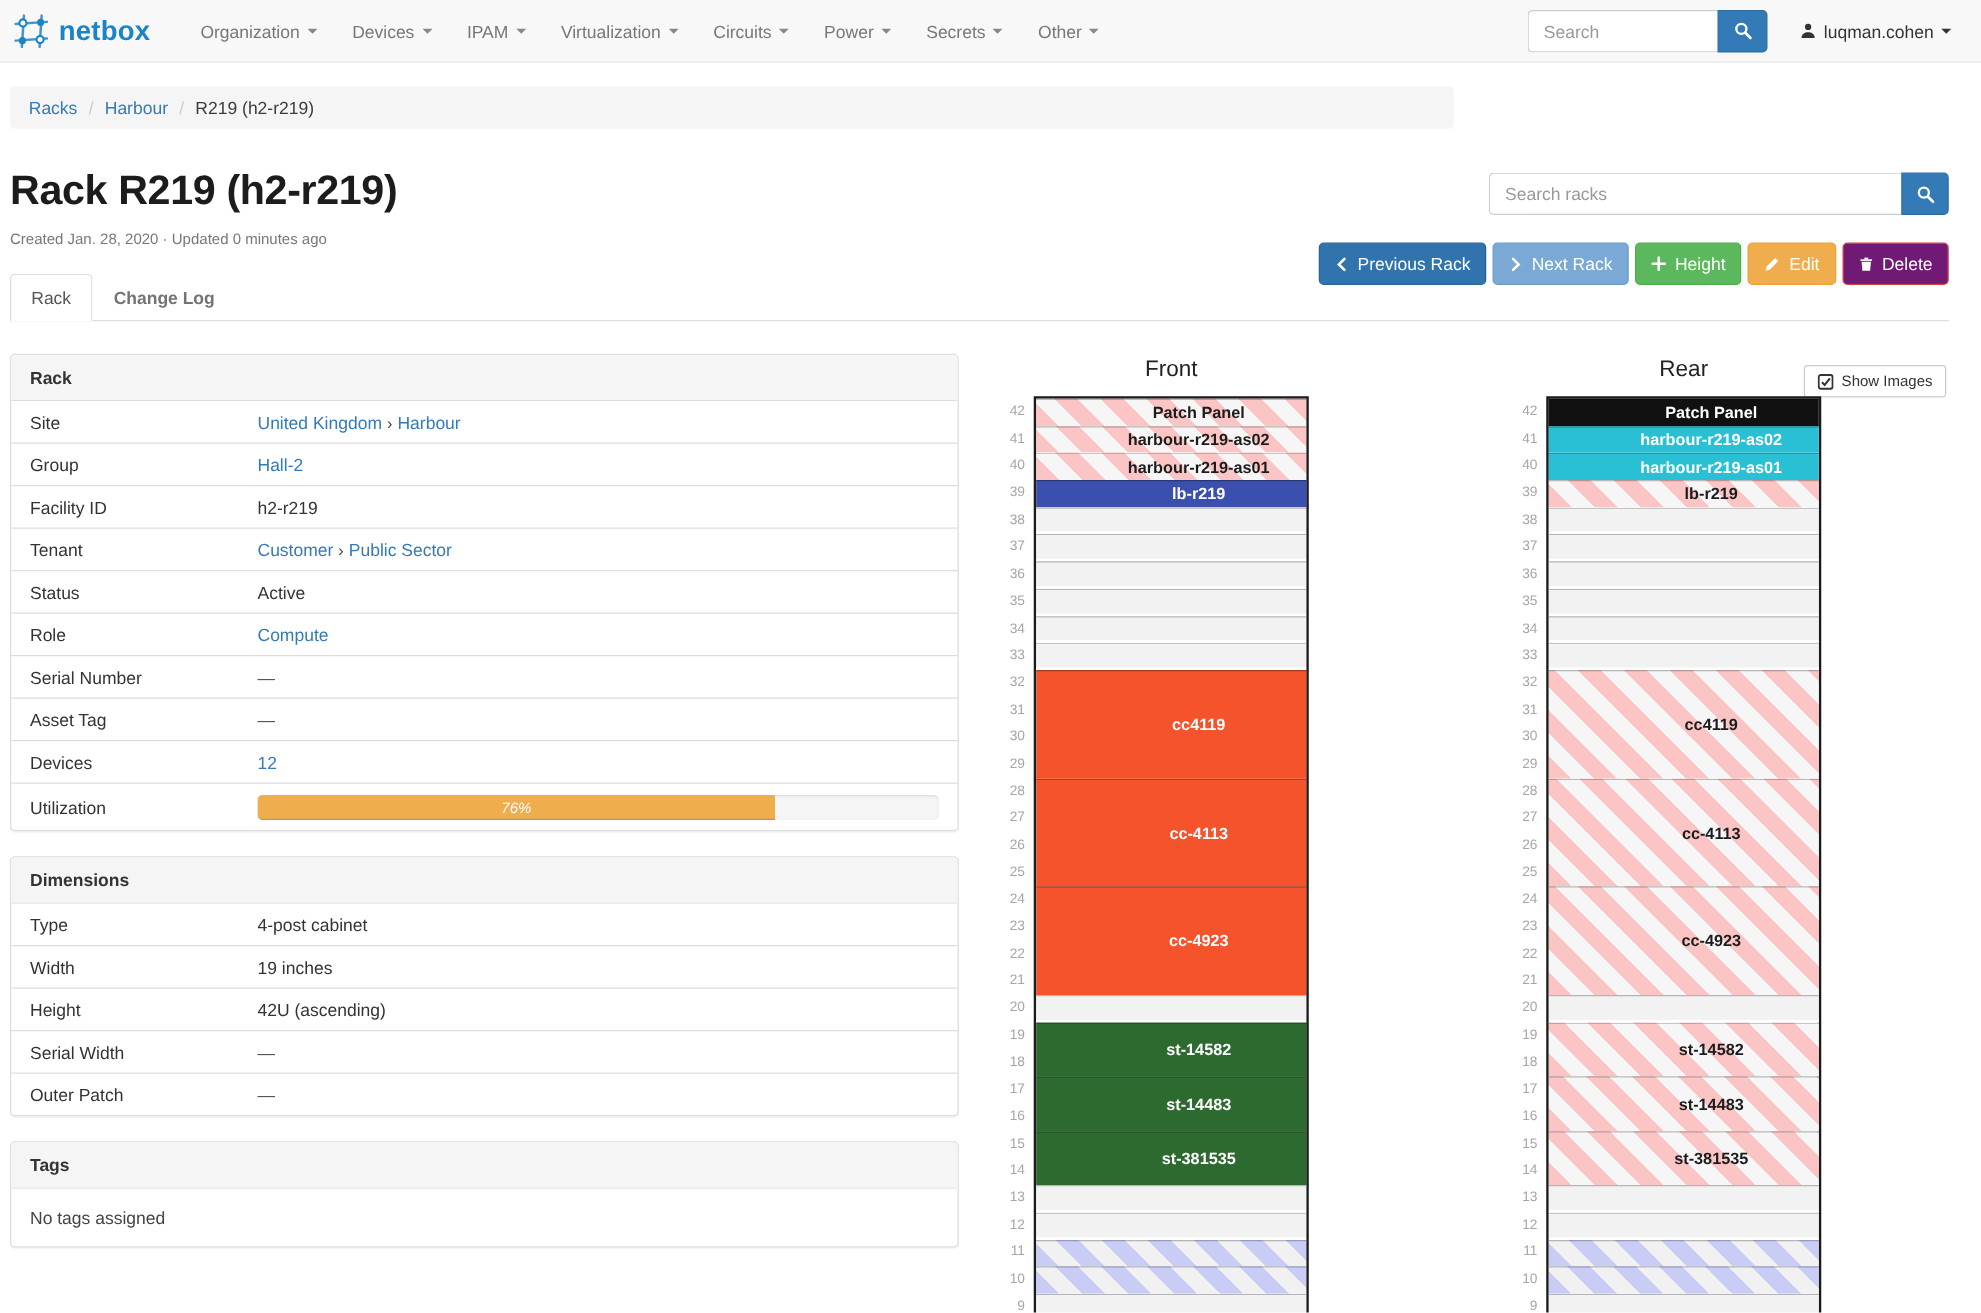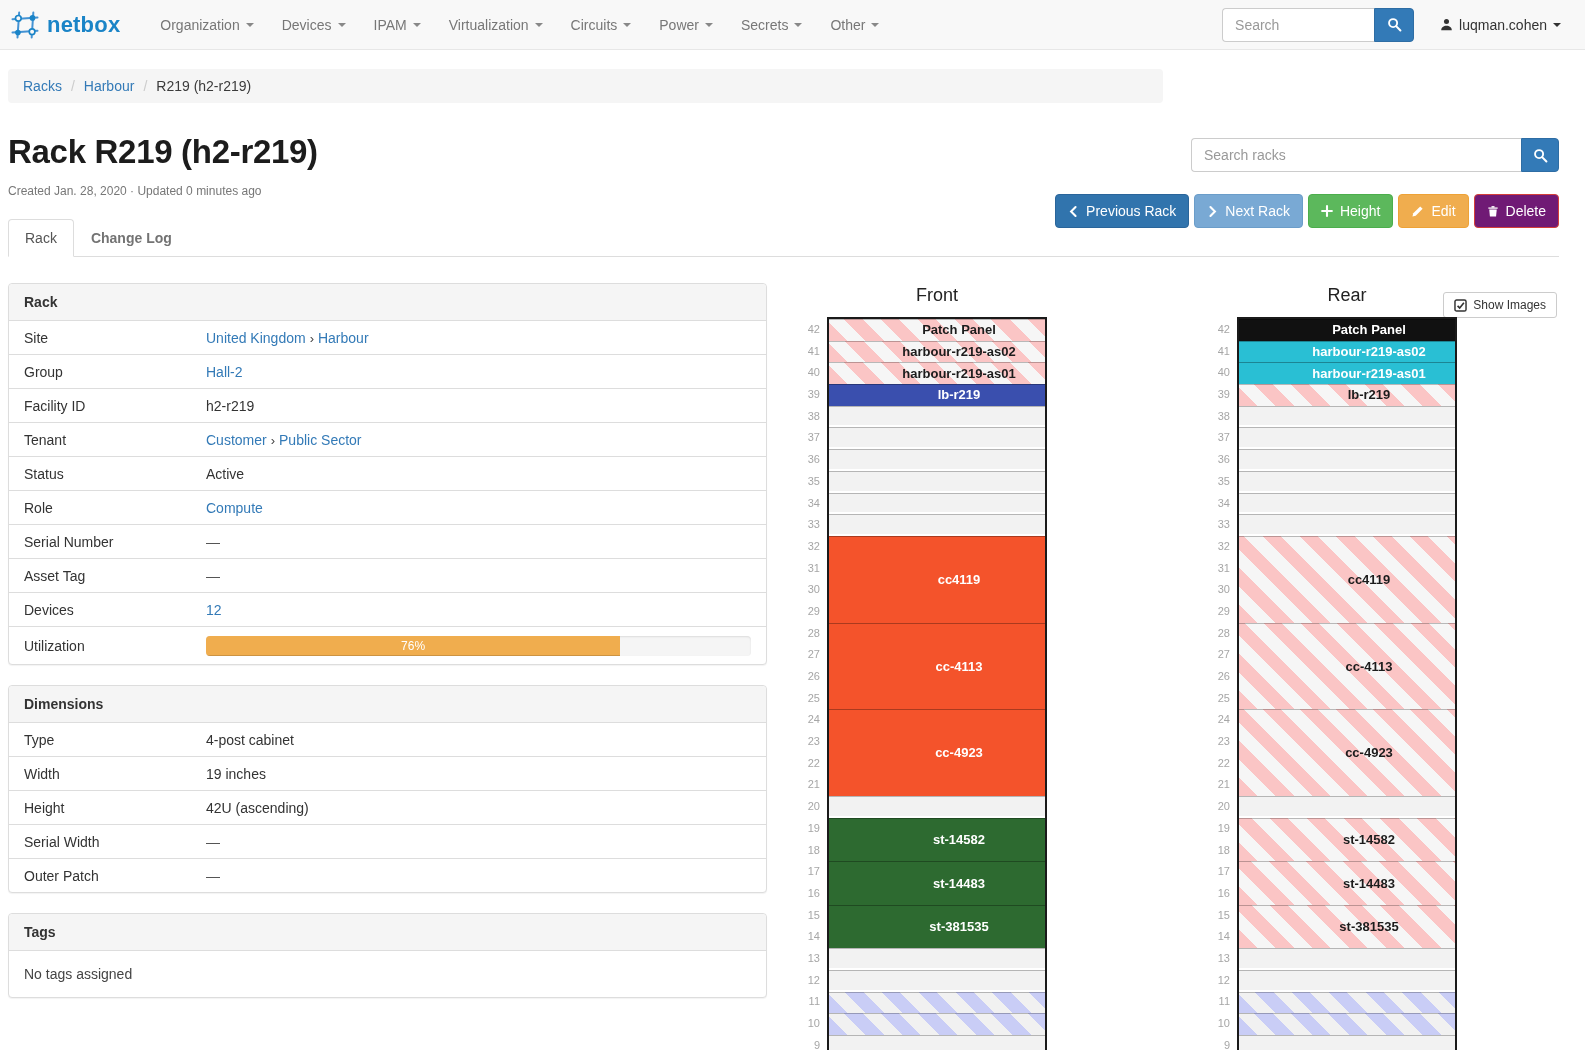--- a/index.html
+++ b/index.html
@@ -74,21 +74,21 @@
   .attr-row { display:flex; border-top:1px solid #ddd; align-items:center; }
   .attr-row:first-child { border-top:none; }
   .attr-label { width:197px; padding:8.5px 8px 8.5px 15px; color:#333; flex-shrink:0; }
   .attr-value { flex:1; padding:8.5px 15px 8.5px 0; color:#333; }
   .attr-value a { color:#337ab7; }
   .gtsep { color:#444; font-size:13px; padding:0 4px; }
   .dash { color:#555; }
   .panel-body-text { padding:15px; color:#444; }
 
   .progress { height:20px; background:#f5f5f5; border-radius:4px;
-    box-shadow:inset 0 1px 2px rgba(0,0,0,0.1); overflow:hidden; }
+    box-shadow:inset 0 1px 2px rgba(0,0,0,0.1); overflow:hidden;font-style:italic; }
   .progress-bar { height:100%; background:#f0ad4e; color:#fff; font-size:12px; text-align:center;
     line-height:20px; box-shadow:inset 0 -1px 0 rgba(0,0,0,0.15); }
 
   
   .elevations { position:absolute; left:782px; top:2px; display:flex; gap:153px; }
   .elev-title { margin-left:37px; width:220px; text-align:center; font-size:18px; color:#222;
     margin-bottom:11px; font-weight:400; }
   .elev-body { display:flex; }
   .unit-col { width:30px; margin-right:7px; padding-top:2px; }
   .unit-num { height:21.7px; line-height:21.7px; text-align:right; color:#a6a6a6; font-size:11px; }

